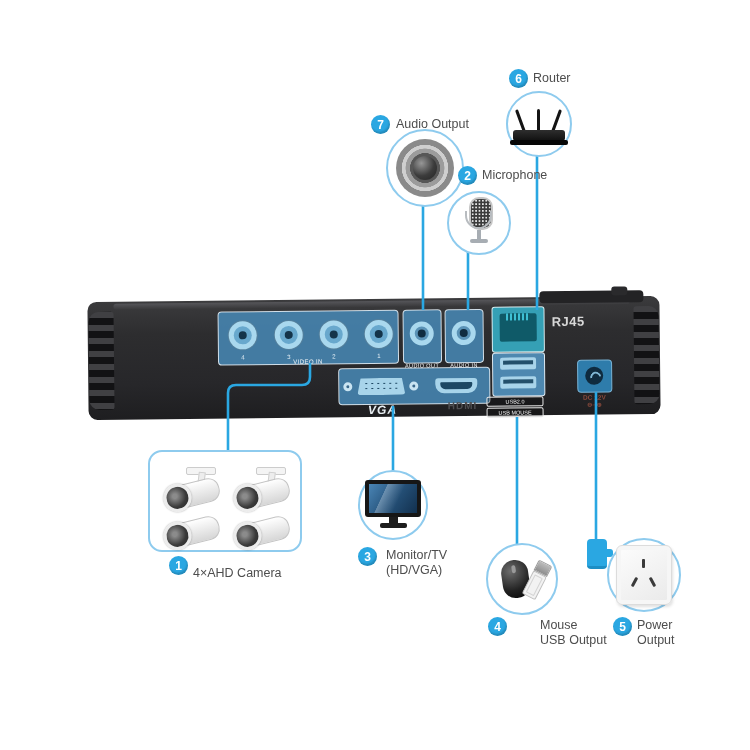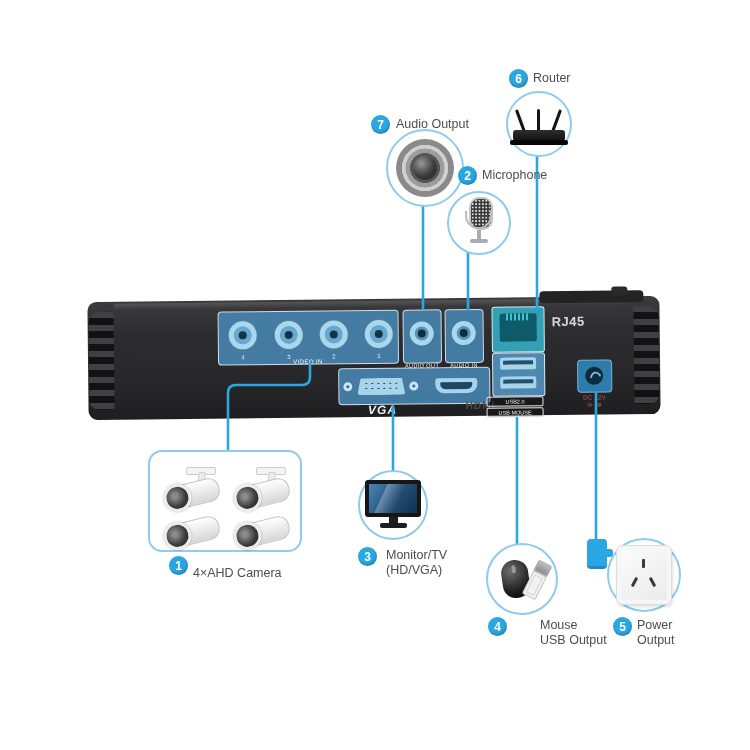--- a/index.html
+++ b/index.html
@@ -207,21 +207,21 @@
       <div class="usb-lbl">USB MOUSE</div>
     </div>
 
     <div class="pbox vgabox">
       <div class="vga-screw" style="left:4px;"></div>
       <div class="vga-conn"></div>
       <div class="vga-screw" style="left:70px;"></div>
       <div class="hdmi-port"></div>
     </div>
     <div class="vga-text" style="left:294px;top:104px;">VGA</div>
-    <div class="hdmi-text" style="left:370px;top:102px;padding-left:44px;">HDMI</div>
+    <div class="hdmi-text" style="left:352px;top:102px;padding-left:44px;">HDMI</div>
 
     <div class="dcjack"></div>
     <div class="dc-text" style="left:506px;top:97px;">DC 12V</div>
     <div class="dc-text" style="left:506px;top:104px;font-size:6px;">⊖─⊕</div>
   </div>
 
   <div class="badge" style="left:371px;top:115px;">7</div>
   <div class="lbl" style="left:396px;top:117px;">Audio Output</div>
   <div class="halo" style="left:386px;top:129px;width:74px;height:74px;">
     <div class="spk-outer">

